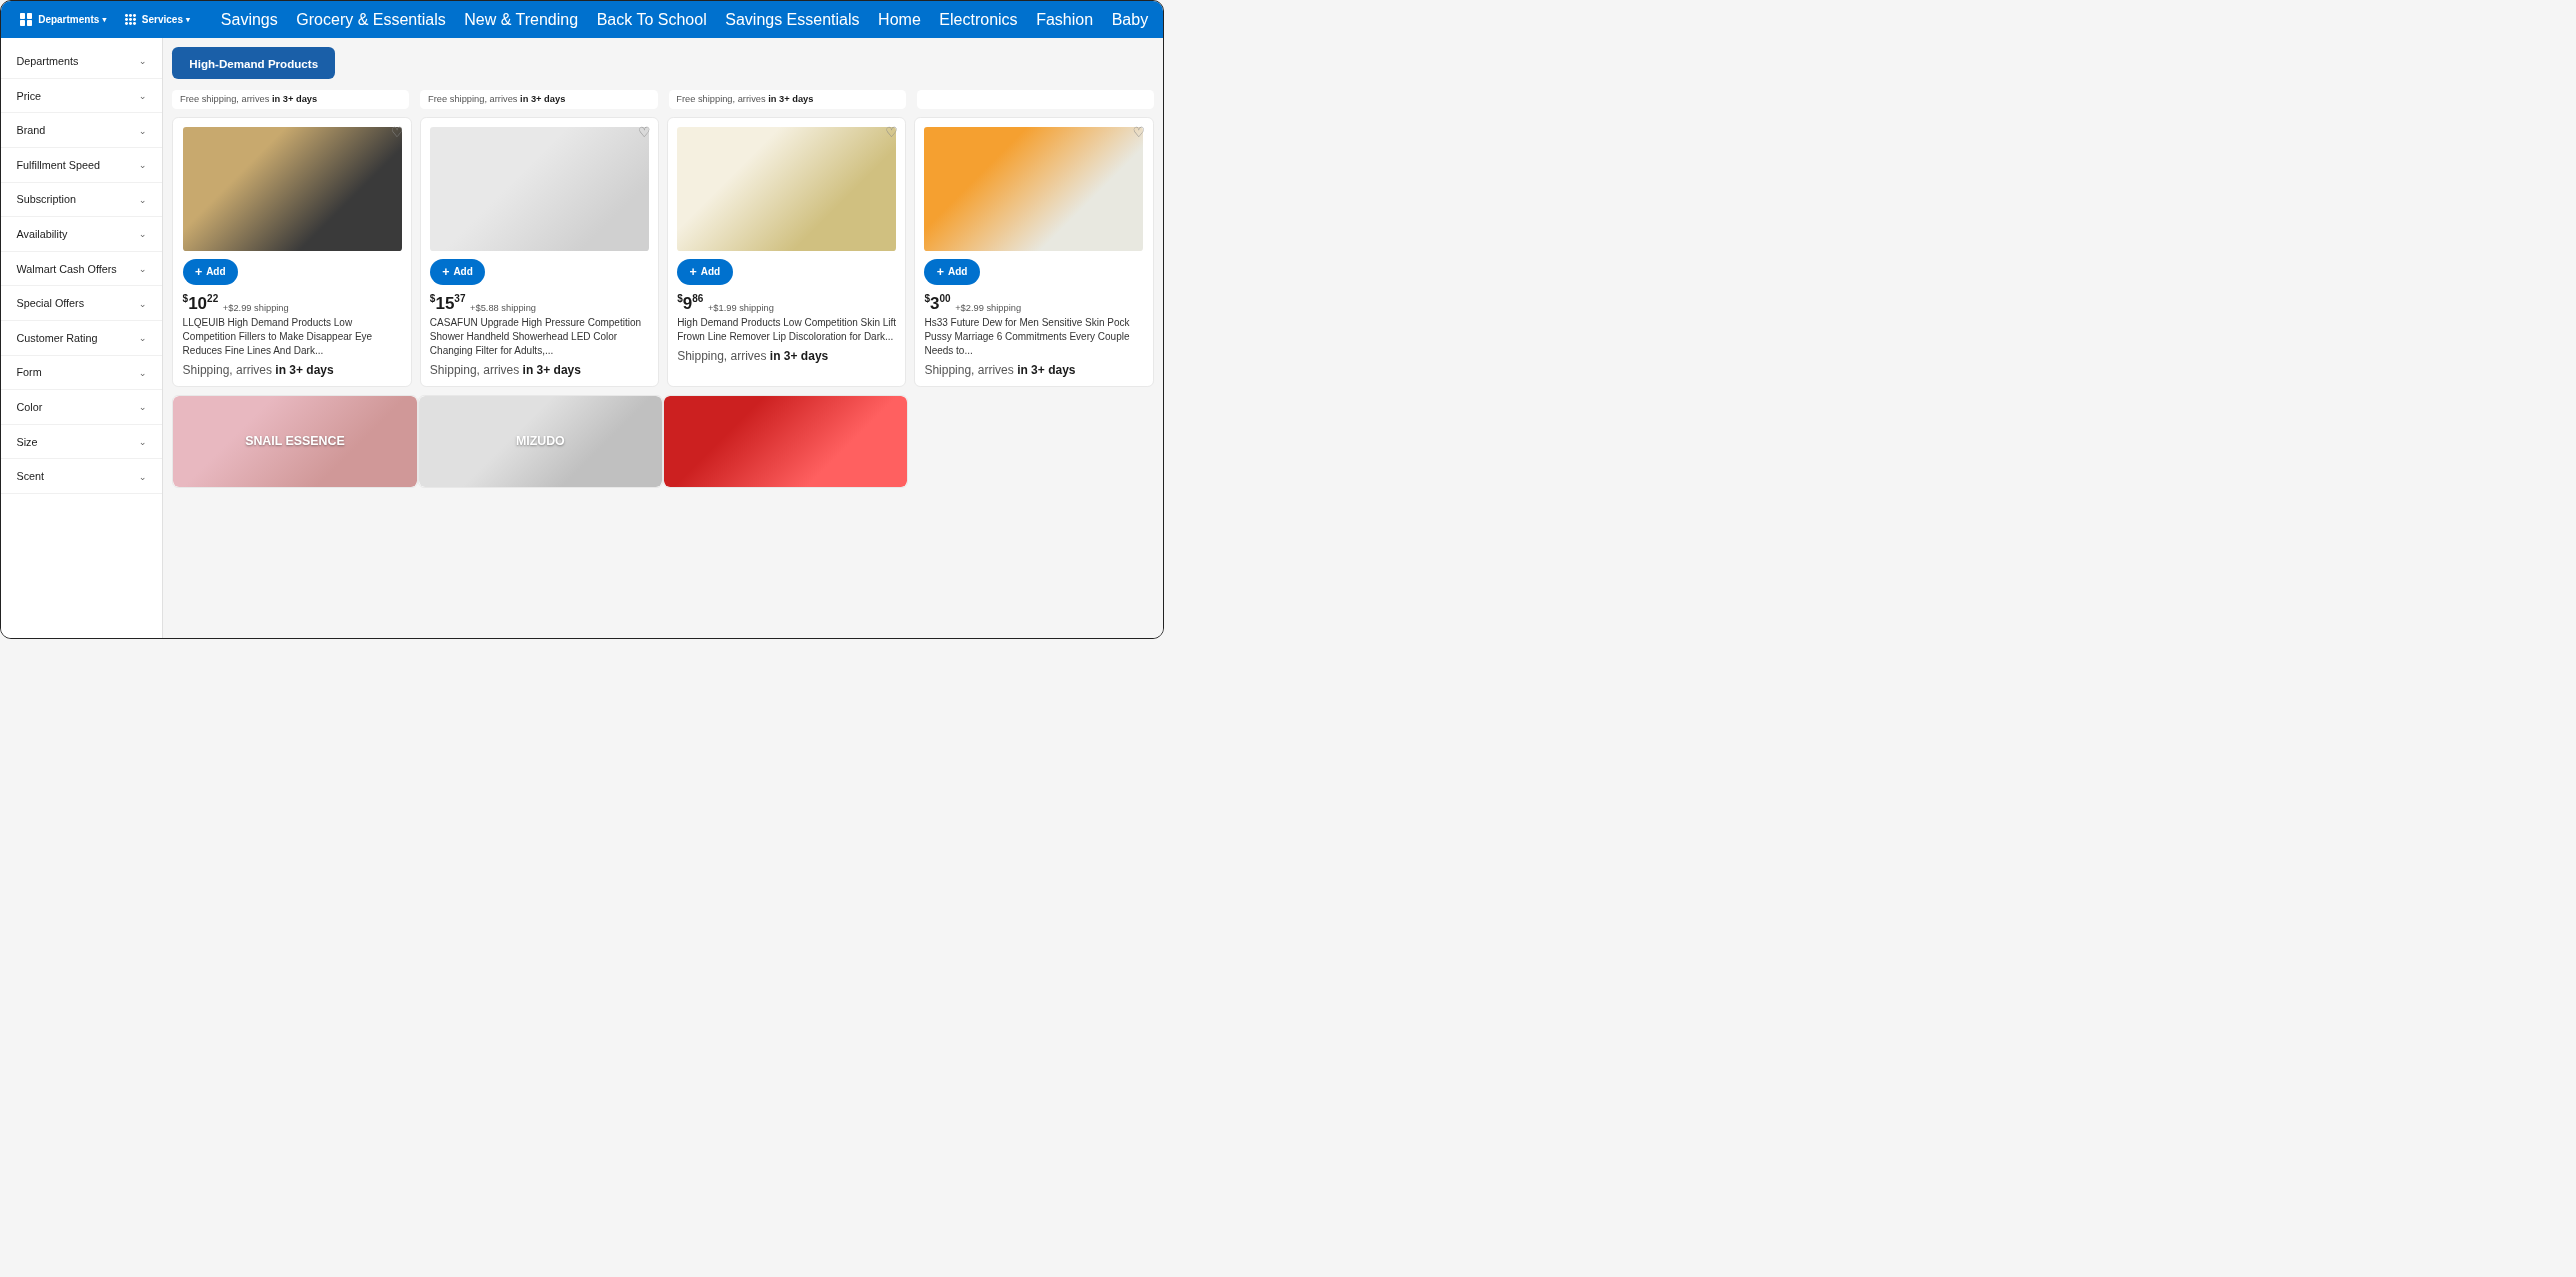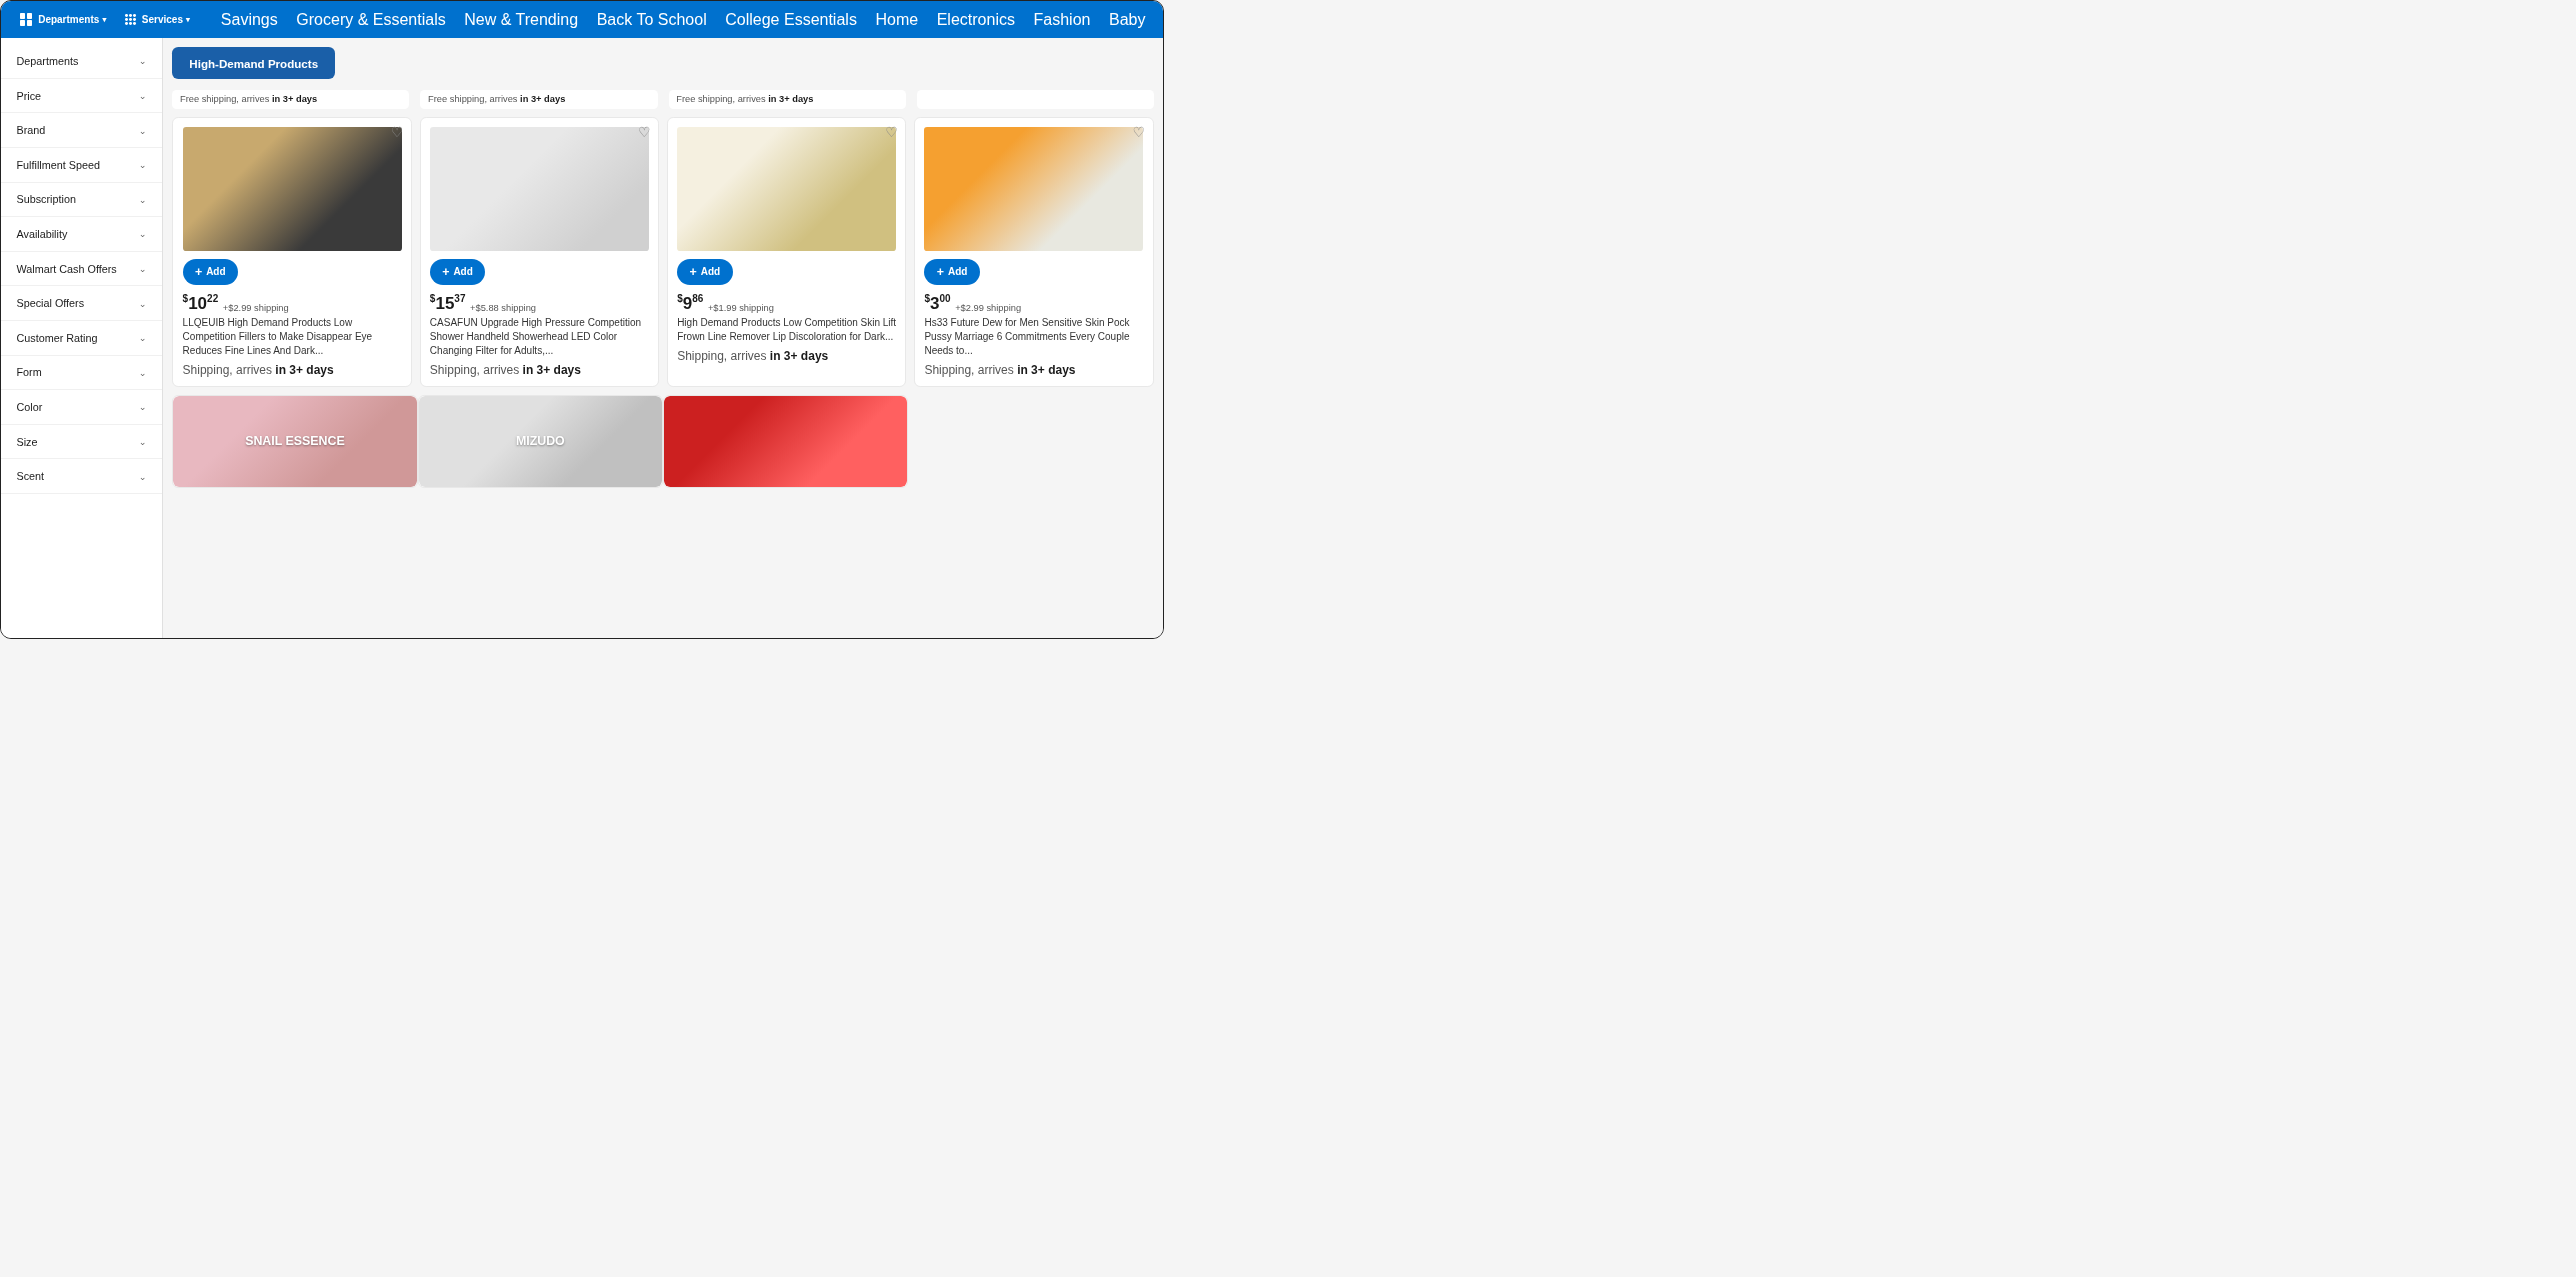--- a/index.html
+++ b/index.html
@@ -299,21 +299,21 @@
           <span></span>
       </span>
       <span>Services</span>
       <span class="chevron">▾</span>
     </div>
     <div class="nav-divider"></div>
     <div class="nav-link">Savings</div>
     <div class="nav-link">Grocery &amp; Essentials</div>
     <div class="nav-link">New &amp; Trending</div>
     <div class="nav-link">Back To School</div>
-    <div class="nav-link">College Essentials</div>
+    <div class="nav-link">Savings Essentials</div>
     <div class="nav-link">Home</div>
     <div class="nav-link">Electronics</div>
     <div class="nav-link">Fashion</div>
     <div class="nav-link">Baby</div>
     <div class="nav-link">Registry</div>
     <div class="nav-link">ONE Debit</div>
     <div class="nav-link">Walmart+</div>
   </nav>
 
   <div class="body-layout">

